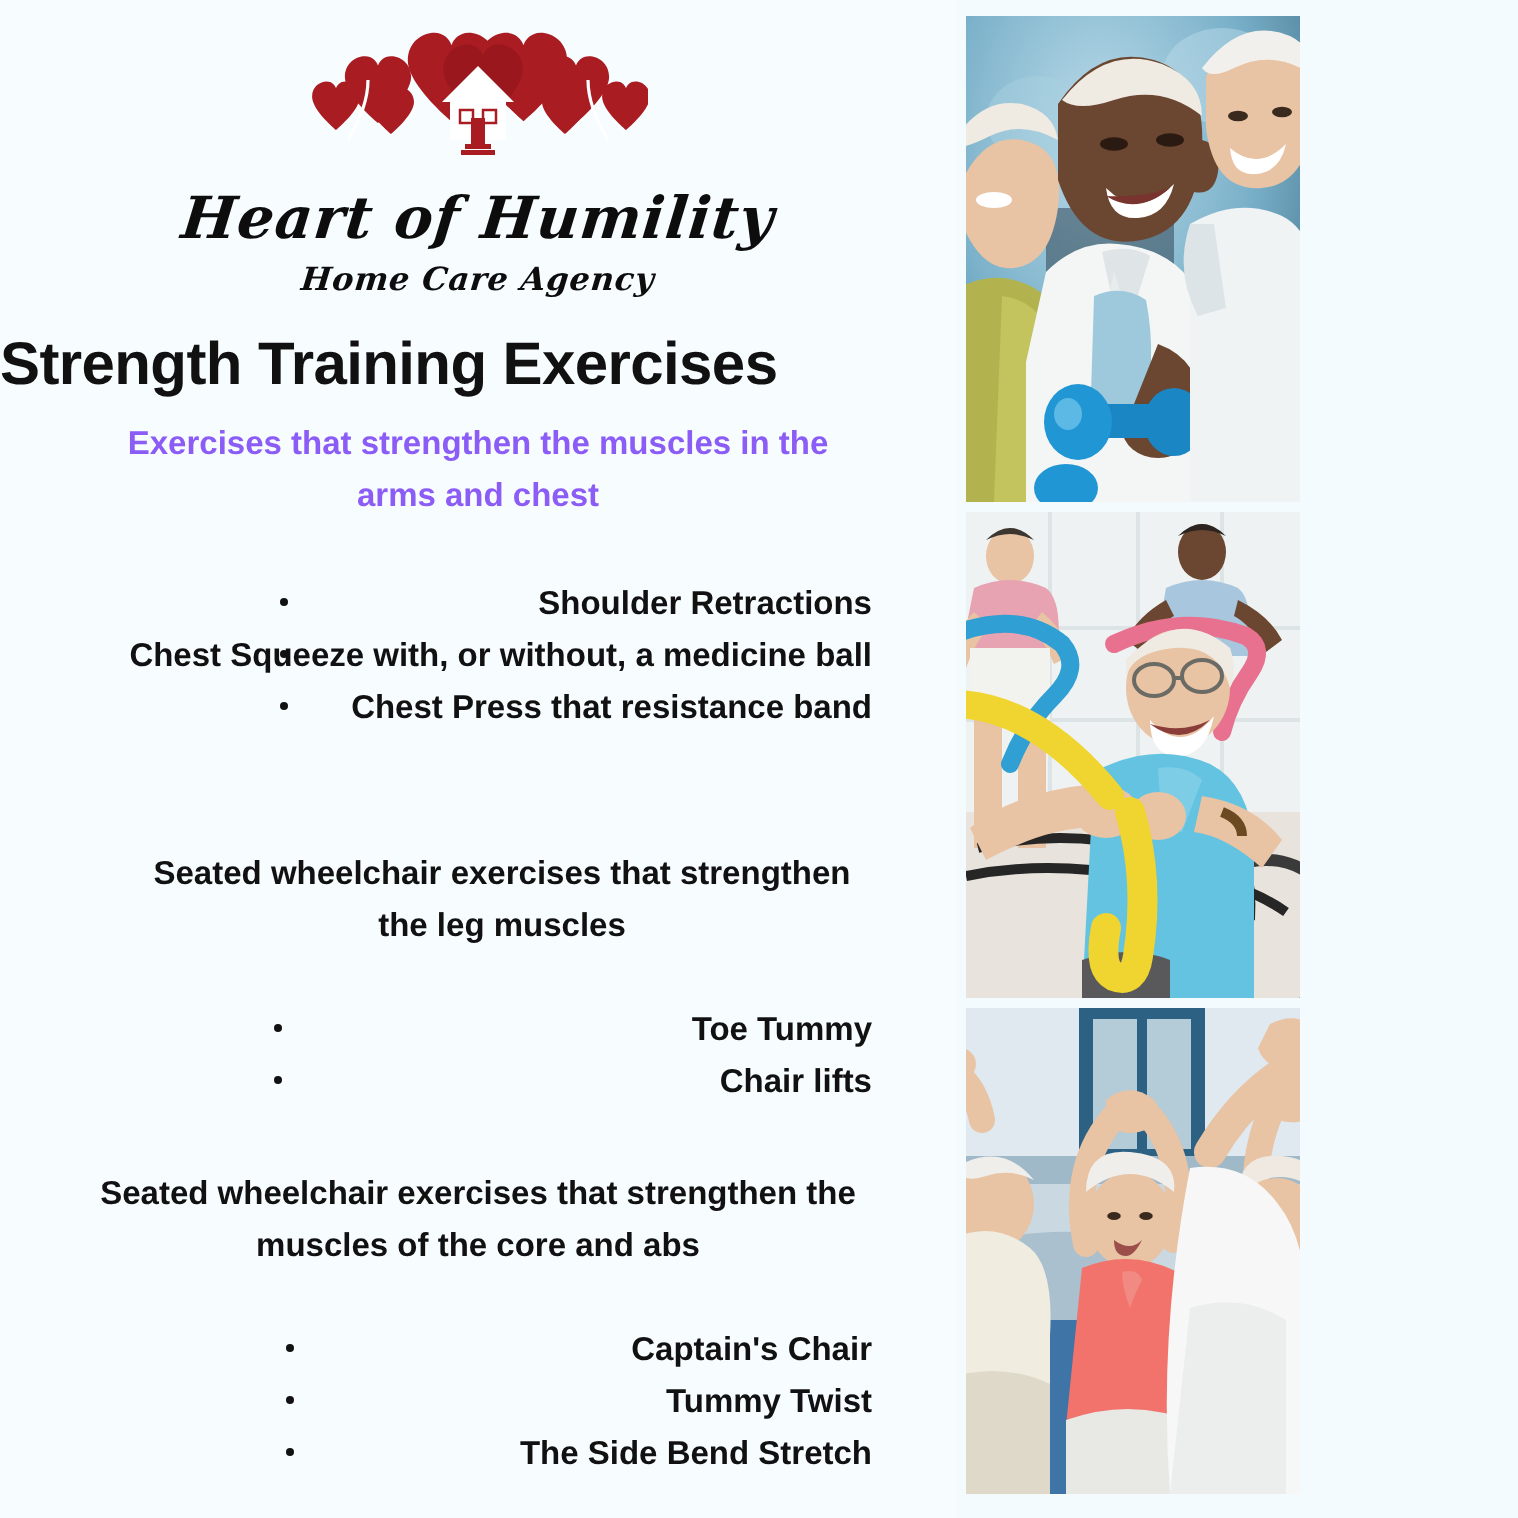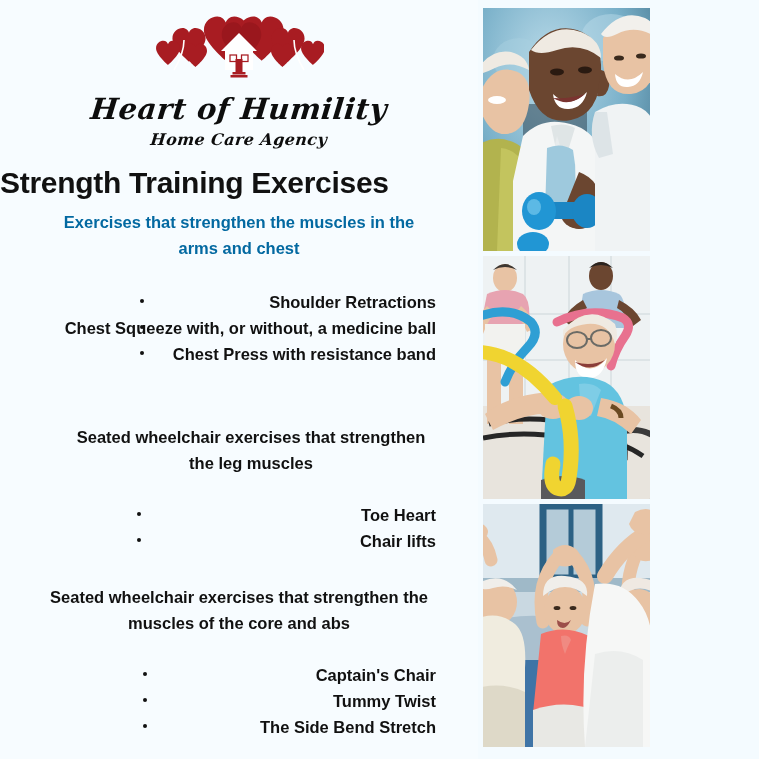--- a/index.html
+++ b/index.html
@@ -79,21 +79,21 @@
     letter-spacing: -0.3px;
   }
   #subtitle {
     position: absolute;
     left: 52px;
     top: 210px;
     width: 374px;
     text-align: center;
     font-size: 16.5px;
     font-weight: bold;
-    color: #0369a1;
+    color: #8b5cf6;
     line-height: 1.55;
   }
 
   
   .section-heading {
     position: absolute;
     width: 374px;
     left: 64px;
     text-align: center;
     font-size: 16.5px;
@@ -217,30 +217,30 @@
       <div class="bullet-row">
         <span class="bullet-dot"></span>
         <span class="bullet-text">Shoulder Retractions</span>
       </div>
       <div class="bullet-row">
         <span class="bullet-dot"></span>
         <span class="bullet-text">Chest Squeeze with, or without, a medicine ball</span>
       </div>
       <div class="bullet-row">
         <span class="bullet-dot"></span>
-        <span class="bullet-text">Chest Press with resistance band</span>
+        <span class="bullet-text">Chest Press that resistance band</span>
       </div>
     </div>
 
     <div class="section-heading" style="top:425px;">Seated wheelchair exercises that strengthen the leg muscles</div>
 
     <div class="bullet-group" id="list-legs" style="top:503px;">
       <div class="bullet-row">
         <span class="bullet-dot"></span>
-        <span class="bullet-text">Toe Heart</span>
+        <span class="bullet-text">Toe Tummy</span>
       </div>
       <div class="bullet-row">
         <span class="bullet-dot"></span>
         <span class="bullet-text">Chair lifts</span>
       </div>
     </div>
 
     <div class="section-heading" style="top:585px; left:40px; width:398px;text-align:center;">Seated wheelchair exercises that strengthen the muscles of the core and abs</div>
 
     <div class="bullet-group" id="list-core" style="top:663px;">

